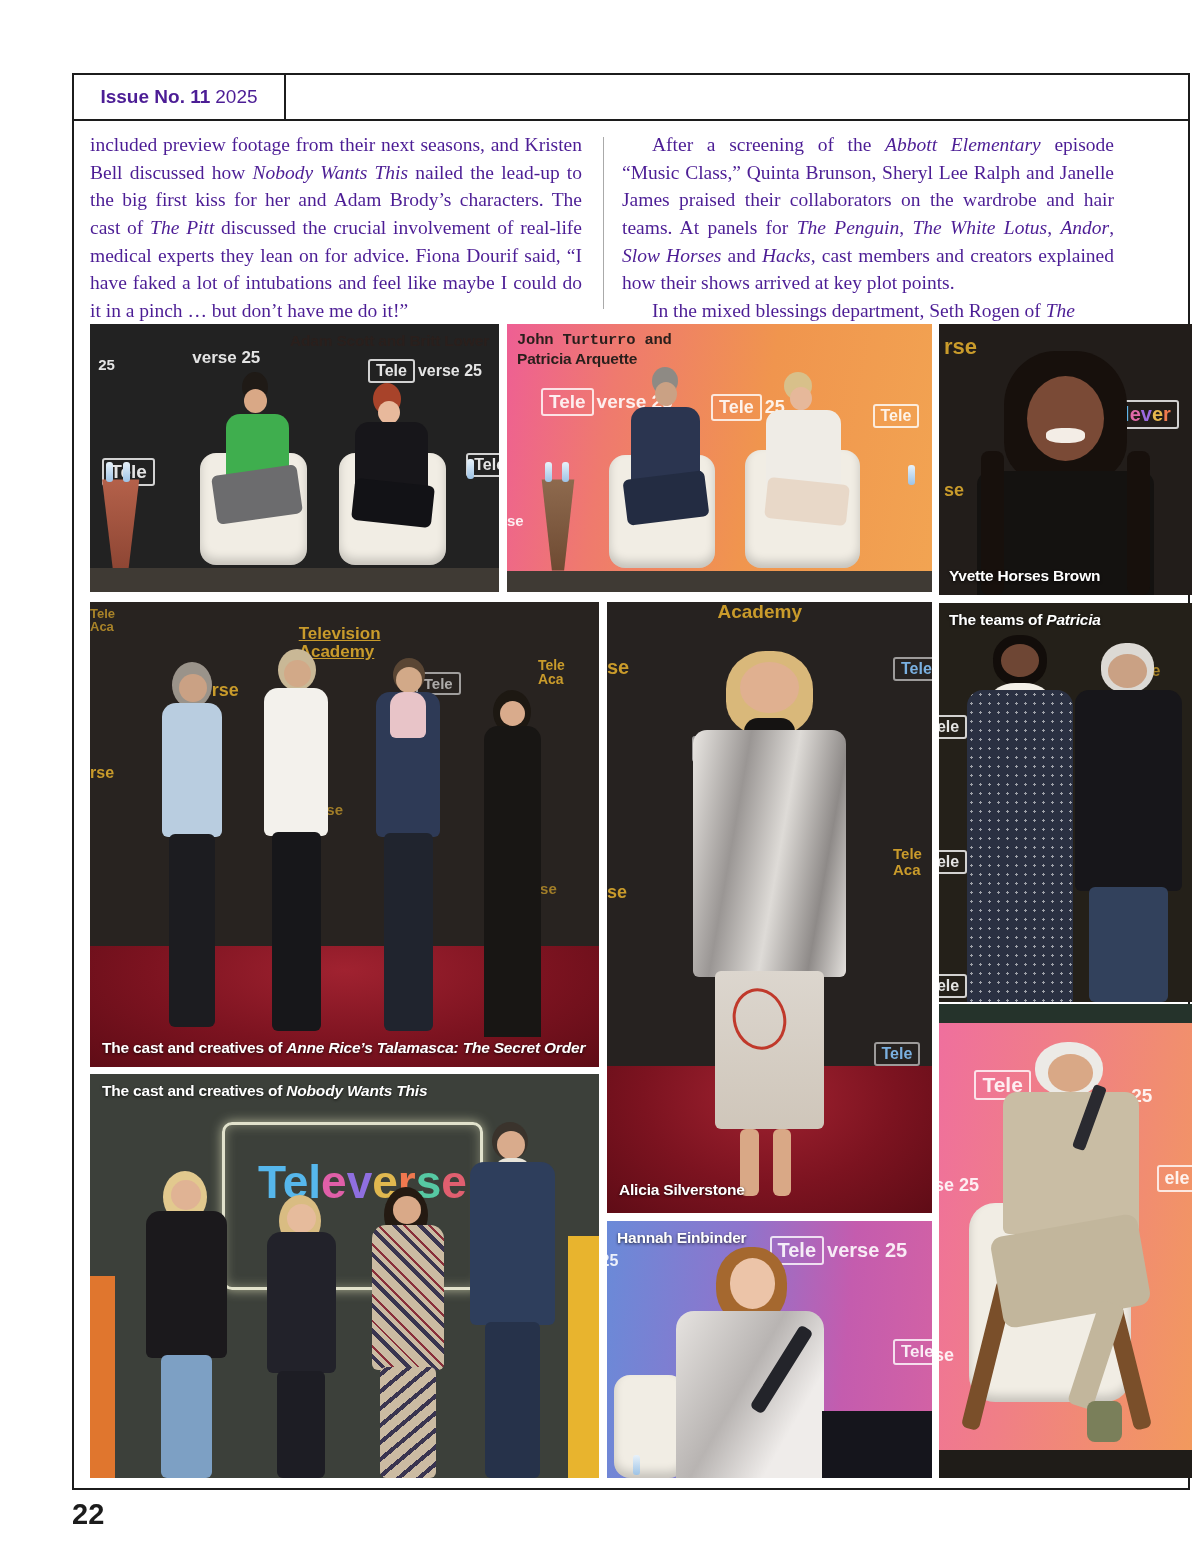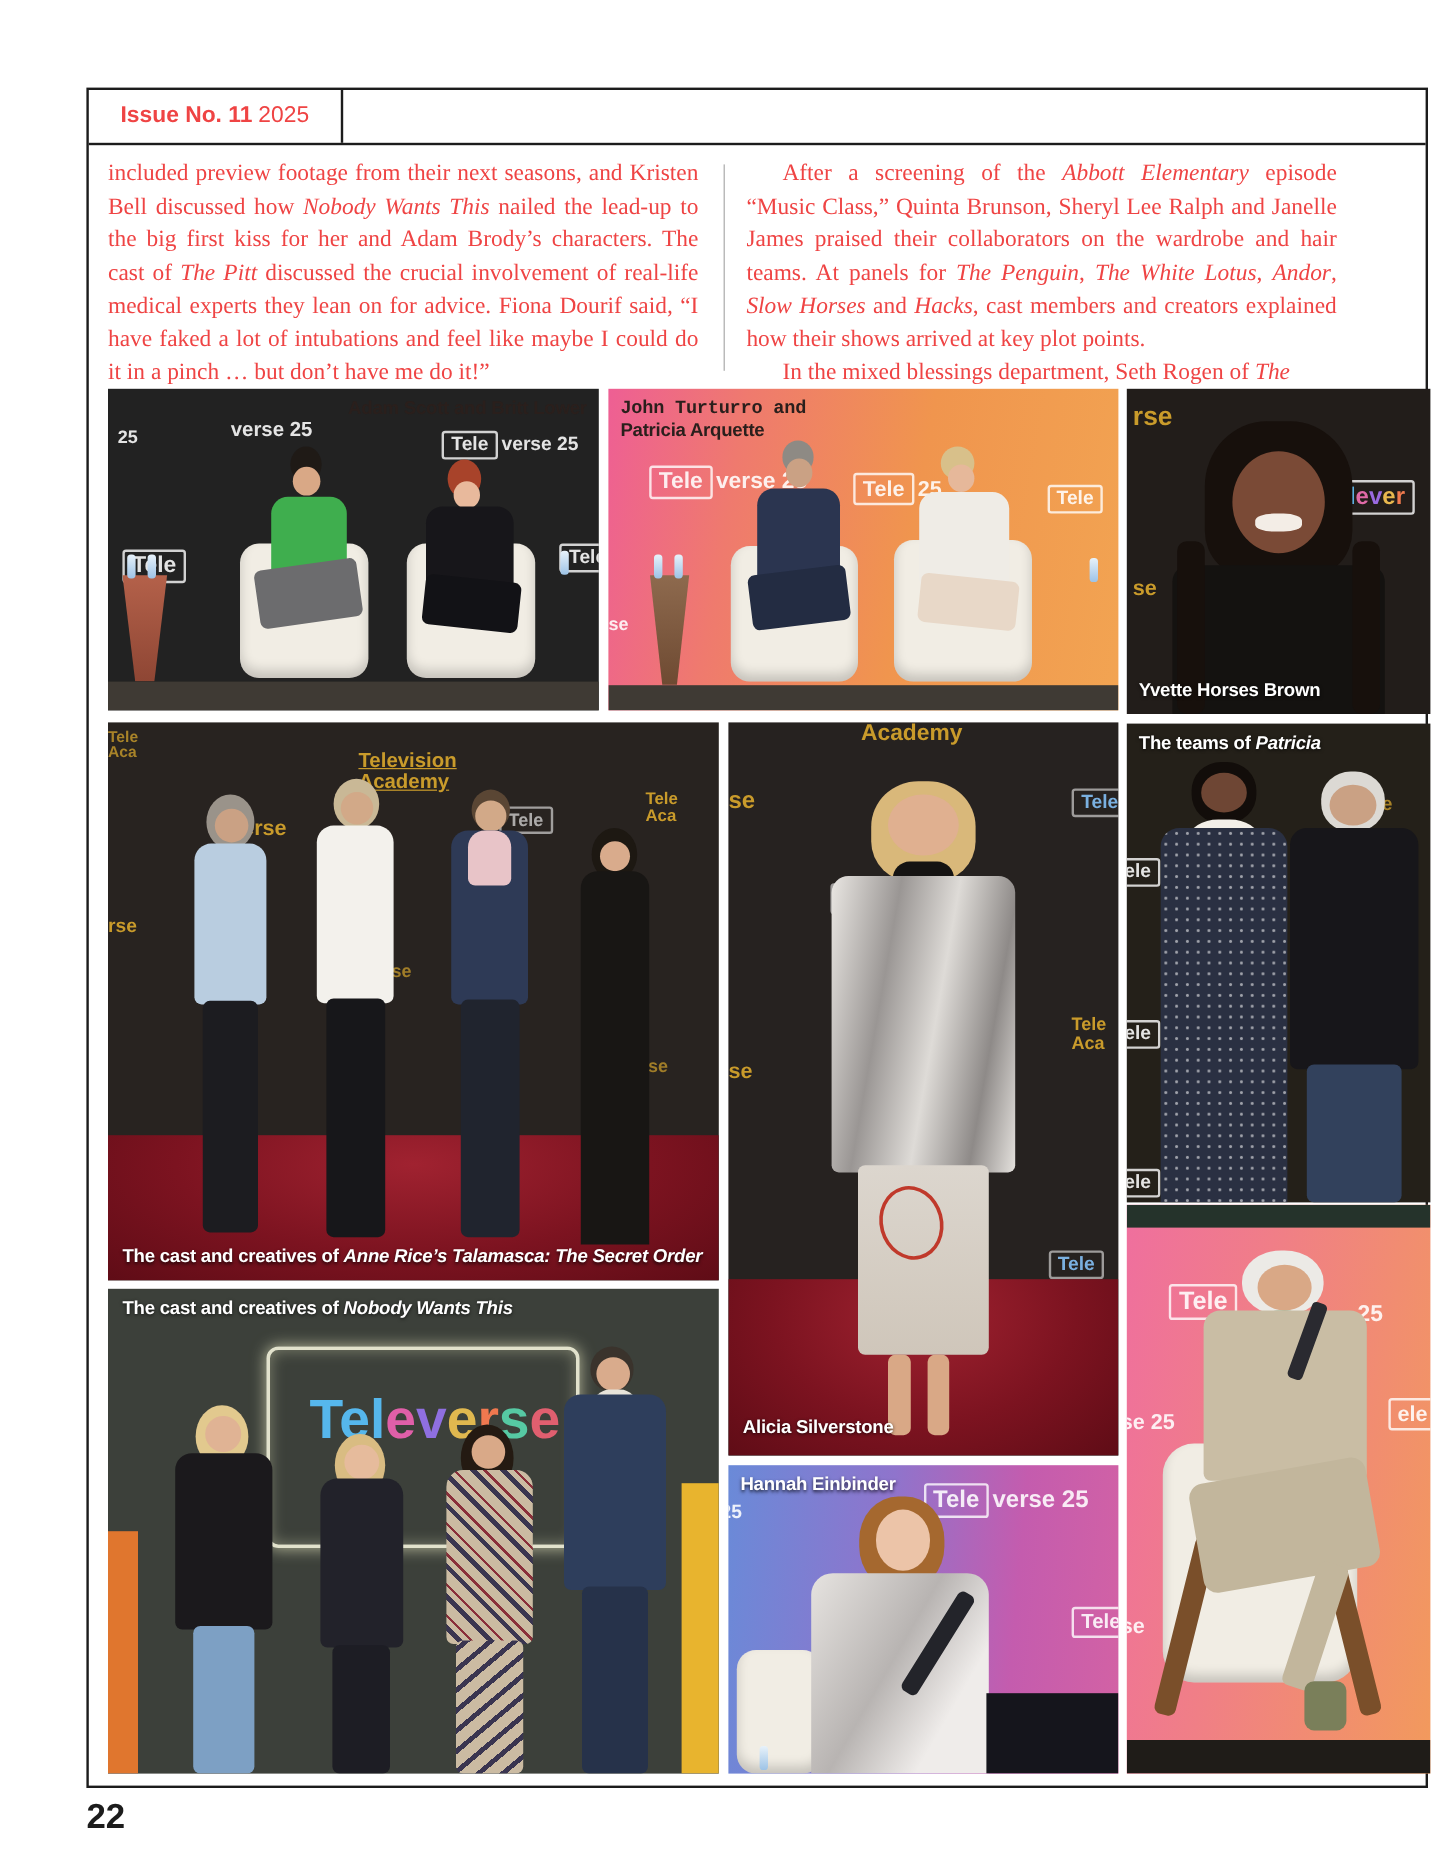--- a/index.html
+++ b/index.html
@@ -1,22 +1,22 @@
 <!DOCTYPE html>
 <html><head>
 <meta charset="utf-8">
 <style>
   html,body{margin:0;padding:0;background:#fff;}
   .page{position:relative;width:1200px;height:1558px;background:#fff;font-family:"Liberation Sans",sans-serif;overflow:hidden;}
   .content-box{position:absolute;left:72px;top:73px;width:1118px;height:1417px;border:2px solid #1c1c1c;box-sizing:border-box;background:#fff;}
   .header-row{position:absolute;left:0;top:0;width:100%;height:46px;border-bottom:2px solid #1c1c1c;box-sizing:border-box;display:flex;}
-  .issue-cell{width:212px;border-right:2px solid #1c1c1c;box-sizing:border-box;display:flex;align-items:center;justify-content:center;font-size:19px;color:#ef4444;}
+  .issue-cell{width:212px;border-right:2px solid #1c1c1c;box-sizing:border-box;display:flex;align-items:center;justify-content:center;font-size:19px;color:#4c1d95;}
   .issue-cell b{margin-right:5px;}
   .title-cell{flex:1;display:flex;align-items:center;justify-content:center;font-weight:bold;font-size:23px;letter-spacing:.5px;color:#1c1c1c;}
-  .col{position:absolute;width:492px;font-family:"Liberation Serif",serif;font-size:19.5px;line-height:1.42;color:#ef4444;}
+  .col{position:absolute;width:492px;font-family:"Liberation Serif",serif;font-size:19.5px;line-height:1.42;color:#4c1d95;}
   .col p{margin:0;text-align:justify;}
   .col p.indent{text-indent:30px;}
   .col-rule{position:absolute;left:529px;top:62px;width:1px;height:172px;background:#aaa;}
   .pagenum{position:absolute;left:72px;top:1498px;font-weight:bold;font-size:29px;color:#1c1c1c;}
   .photo{position:absolute;overflow:hidden;background:#222;}
   .cap{position:absolute;font-weight:bold;font-size:15.5px;letter-spacing:-.2px;line-height:1.15;z-index:30;}
   .cap.dark{color:#2a1f1c;}
   .cap.light{color:#fff;text-shadow:0 1px 3px rgba(0,0,0,.75);}
   .tvlogo{position:absolute;color:rgba(255,255,255,.88);font-weight:bold;white-space:nowrap;z-index:5;}
   .tvlogo .bx{display:inline-block;border:2px solid rgba(255,255,255,.8);border-radius:3px;padding:1px 6px;margin-right:3px;}

